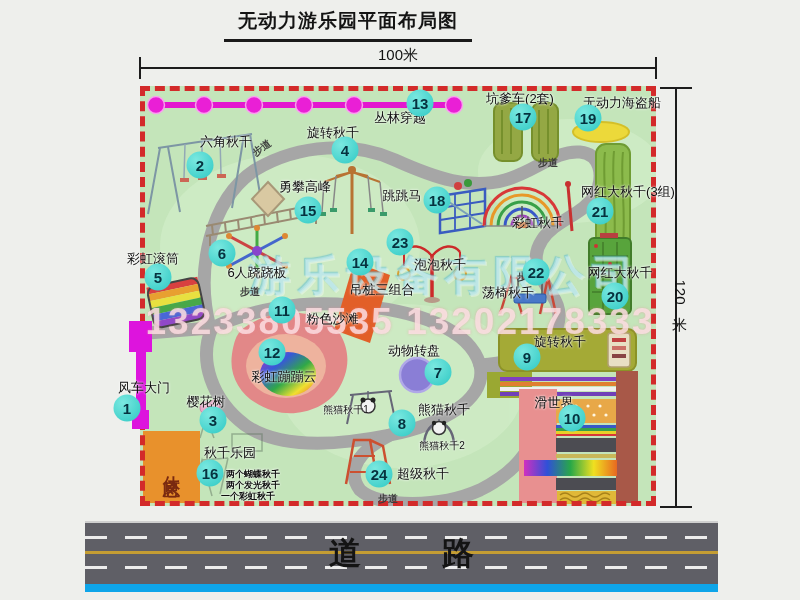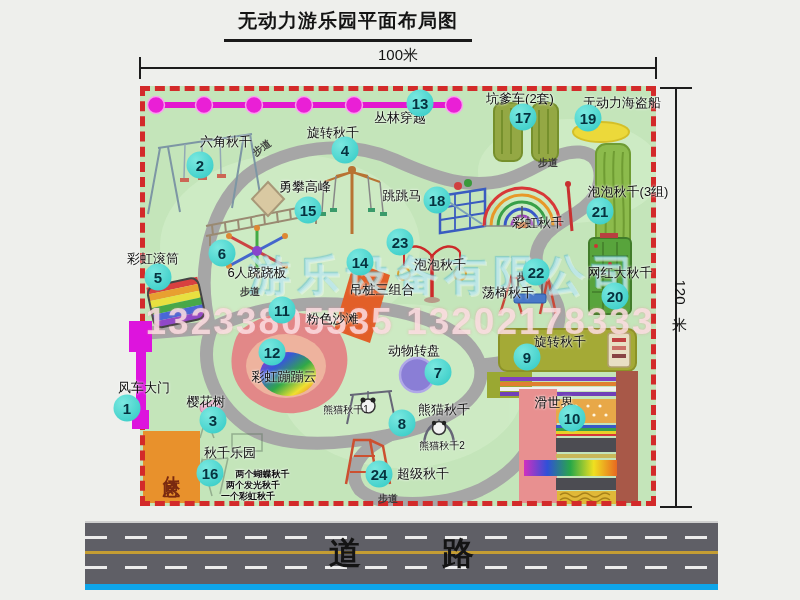--- a/index.html
+++ b/index.html
@@ -35,21 +35,21 @@
          display:flex;align-items:center;justify-content:center;font-weight:bold;font-size:15px;z-index:31;}
   
   .wm-company{position:absolute;left:445px;top:276px;transform:translate(-50%,-50%);font-size:42px;
         font-weight:bold;letter-spacing:7px;color:rgba(200,238,242,.5);z-index:24;white-space:nowrap;
         text-shadow:1px 1px 0 rgba(255,255,255,.35),-1px -1px 1px rgba(90,185,205,.55);}
   .wm-phone{position:absolute;left:400px;top:322px;transform:translate(-50%,-50%);font-size:37px;
         font-weight:bold;letter-spacing:2px;color:rgba(253,226,230,.8);z-index:24;white-space:nowrap;
         text-shadow:0 0 3px rgba(238,135,150,.45);}
   
   .road{position:absolute;left:85px;top:521px;width:633px;height:61px;background:#5f5f66;z-index:6;
-        border-top:2px solid #cfcfcf;border-bottom:6px solid #0ea5e9;}
+        border-top:2px solid #cfcfcf;border-bottom:8px solid #0ea5e9;}
   .road-dash{position:absolute;left:0;width:633px;height:3px;
         background:repeating-linear-gradient(90deg,#ececec 0 22px,transparent 22px 40px);}
   .road-yellow{position:absolute;left:0;top:28px;width:633px;height:3px;background:#c49d33;}
   .road-label{position:absolute;left:0;top:0;width:633px;height:61px;display:flex;align-items:center;
         justify-content:center;font-size:32px;font-weight:bold;color:#141414;letter-spacing:36px;
         text-indent:36px;}
 </style>
 </head>
 <body>
 
@@ -343,29 +343,29 @@
   <div class="lab" style="left:324px;top:319px;padding-left:17px;">粉色沙滩</div>
   <div class="lab" style="left:284px;top:377px;">彩虹蹦蹦云</div>
   <div class="lab" style="left:400px;top:118px;">丛林穿越</div>
   <div class="lab" style="left:382px;top:290px;">吊桩三组合</div>
   <div class="lab" style="left:305px;top:187px;">勇攀高峰</div>
   <div class="lab" style="left:230px;top:453px;">秋千乐园</div>
   <div class="lab" style="left:520px;top:99px;">坑爹车(2套)</div>
   <div class="lab" style="left:402px;top:196px;">跳跳马</div>
   <div class="lab" style="left:622px;top:103px;">无动力海盗船</div>
   <div class="lab" style="left:620px;top:273px;">网红大秋千</div>
-  <div class="lab" style="left:628px;top:192px;">泡泡秋千(3组)</div>
+  <div class="lab" style="left:628px;top:192px;">网红大秋千(3组)</div>
   <div class="lab" style="left:508px;top:293px;">荡椅秋千</div>
   <div class="lab" style="left:440px;top:229px;margin-top:36px;">泡泡秋千</div>
   <div class="lab" style="left:423px;top:474px;">超级秋千</div>
 
   <div class="lab" style="left:538px;top:223px;">彩虹秋千</div>
   <div class="lab sm" style="left:346px;top:410px;">熊猫秋千1</div>
   <div class="lab sm" style="left:442px;top:446px;">熊猫秋千2</div>
-  <div class="lab xs" style="left:253px;top:474px;padding-left:19px;">两个蝴蝶秋千</div>
+  <div class="lab xs" style="left:253px;top:474px;">两个蝴蝶秋千</div>
   <div class="lab xs" style="left:253px;top:485px;">两个发光秋千</div>
   <div class="lab xs" style="left:248px;top:496px;">一个彩虹秋千</div>
 
   <div class="badge" style="left:127px;top:408px;">1</div>
   <div class="badge" style="left:200px;top:165px;">2</div>
   <div class="badge" style="left:213px;top:420px;">3</div>
   <div class="badge" style="left:345px;top:150px;">4</div>
   <div class="badge" style="left:158px;top:277px;">5</div>
   <div class="badge" style="left:222px;top:253px;">6</div>
   <div class="badge" style="left:438px;top:372px;">7</div>

